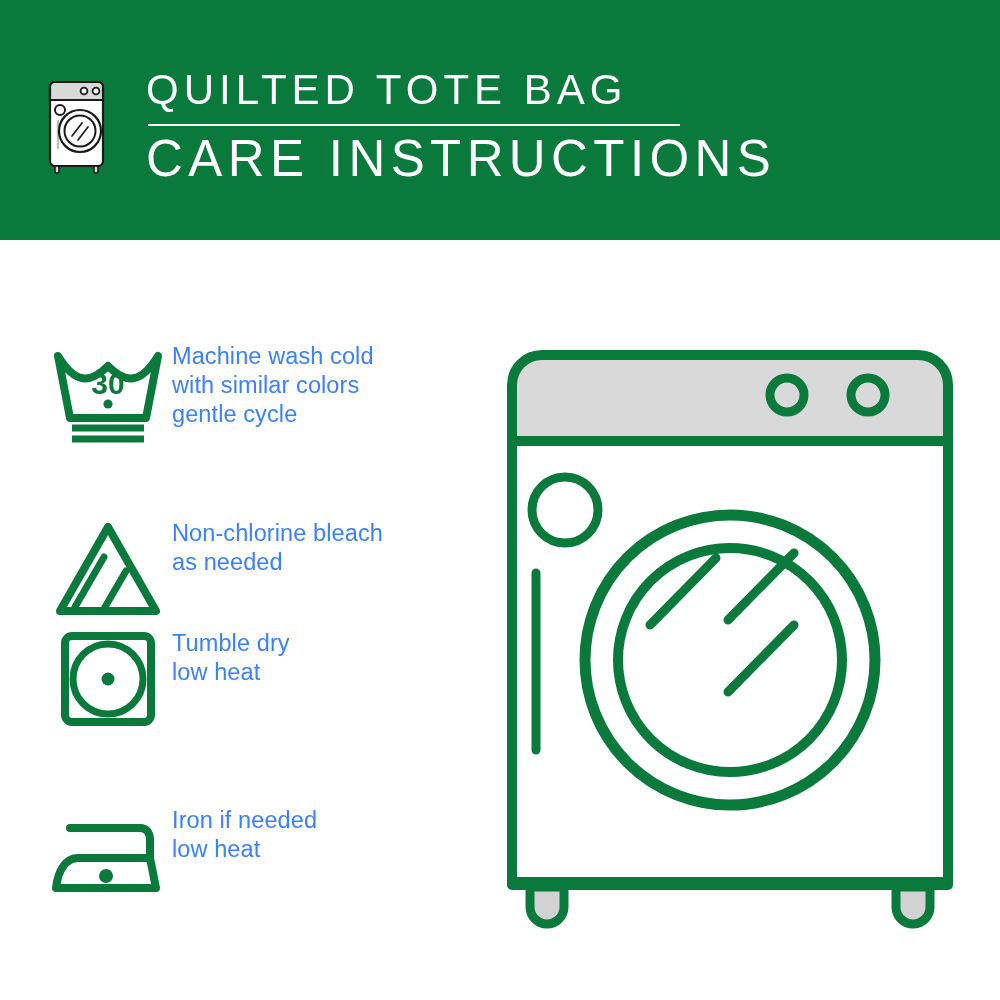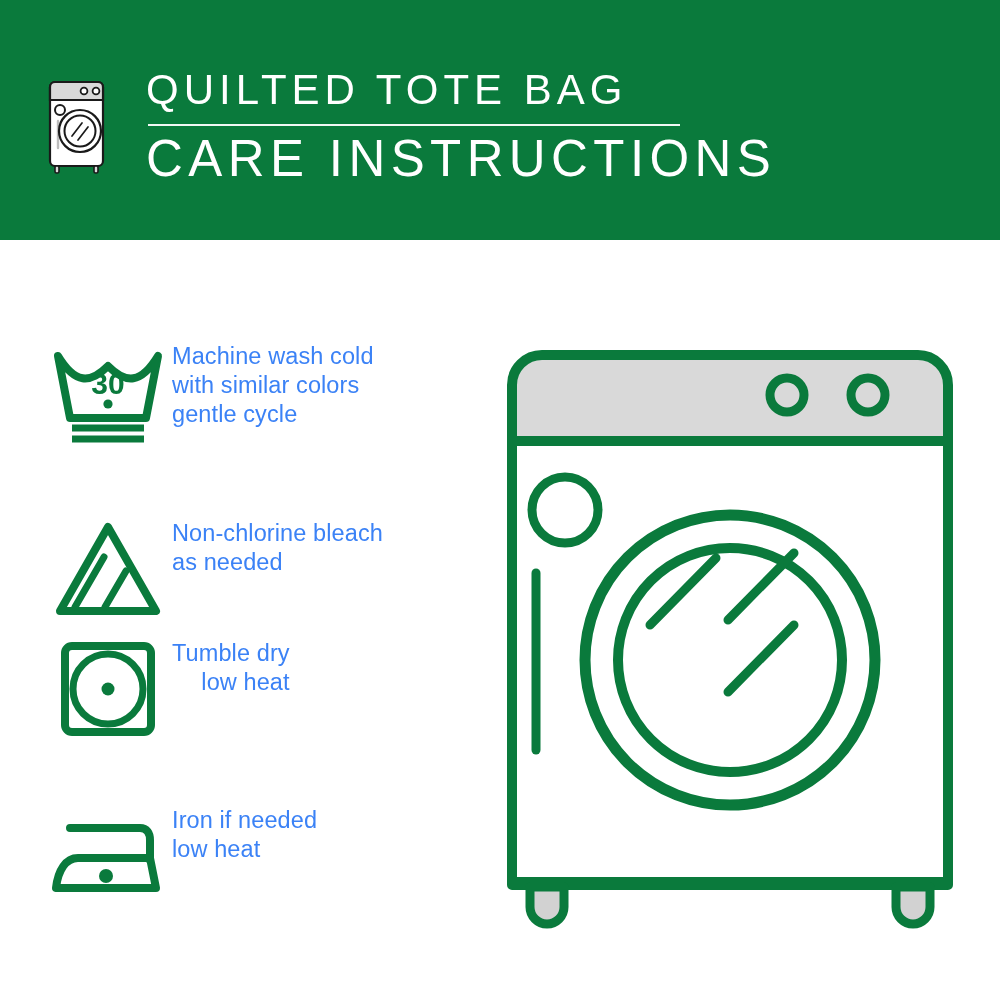--- a/index.html
+++ b/index.html
@@ -93,21 +93,21 @@
     line-height: 29px;
     letter-spacing: 0.1px;
     font-weight: 400;
     padding-top: 2px;
     white-space: pre-line;
     font-family: "Liberation Sans", "DejaVu Sans", sans-serif;
   }
 
   #row-wash   { top: 100px; }
   #row-bleach { top: 229px; margin-top: 48px; }
-  #row-dry    { top: 397px; text-align: right; }
+  #row-dry    { top: 387px; }
   #row-iron   { top: 564px; }
 
   
   #machine-illustration {
     position: absolute;
     left: 490px;
     top: 330px;
     width: 480px;
     height: 600px;
   }

